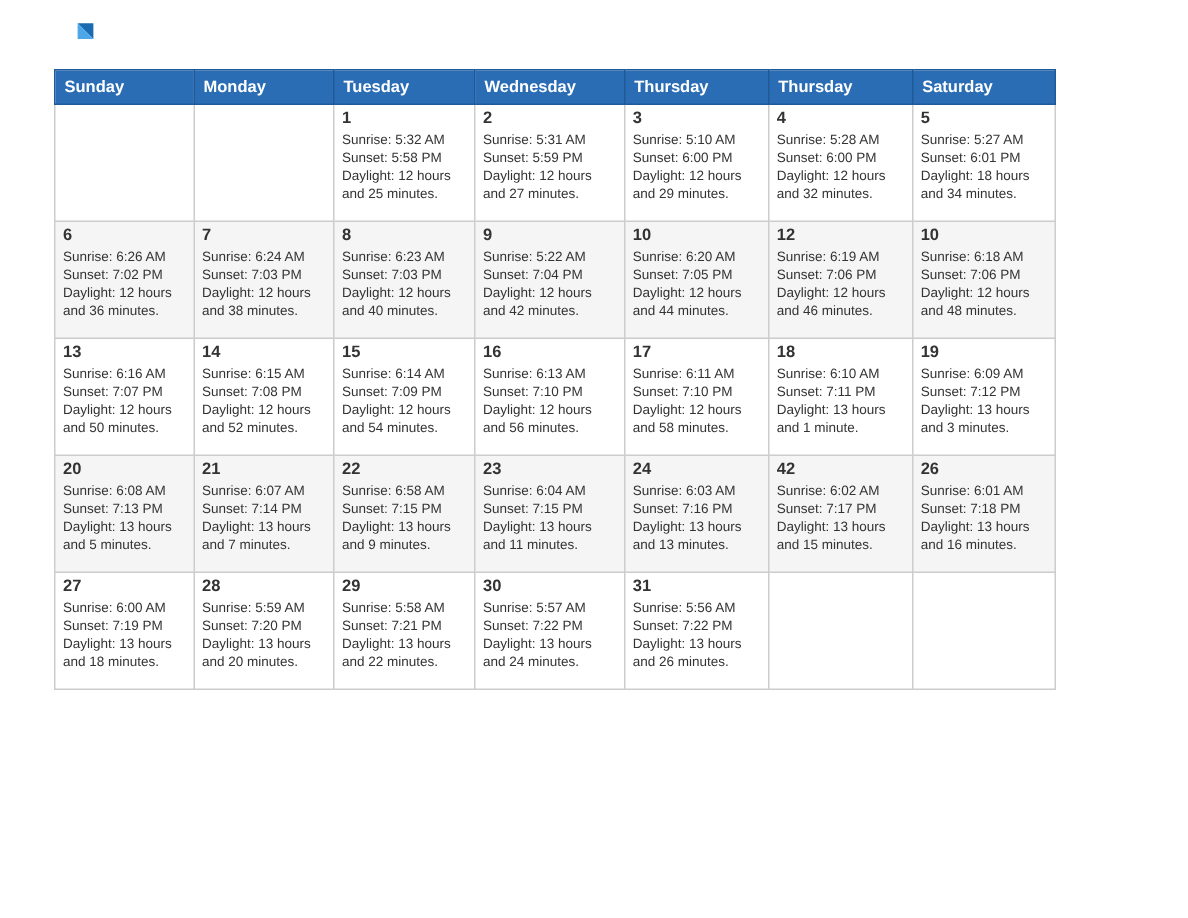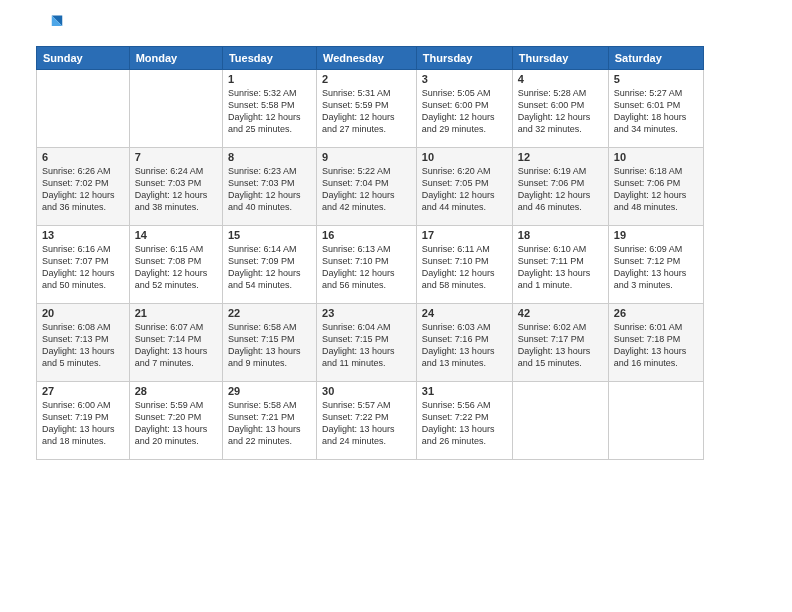--- a/index.html
+++ b/index.html
@@ -136,21 +136,21 @@
             <div class="cell-line">Daylight: 12 hours and 25 minutes.</div>
           </td>
           <td>
             <div class="day-num">2</div>
             <div class="cell-line">Sunrise: 5:31 AM</div>
             <div class="cell-line">Sunset: 5:59 PM</div>
             <div class="cell-line">Daylight: 12 hours and 27 minutes.</div>
           </td>
           <td>
             <div class="day-num">3</div>
-            <div class="cell-line">Sunrise: 5:05 AM</div>
+            <div class="cell-line">Sunrise: 5:10 AM</div>
             <div class="cell-line">Sunset: 6:00 PM</div>
             <div class="cell-line">Daylight: 12 hours and 29 minutes.</div>
           </td>
           <td>
             <div class="day-num">4</div>
             <div class="cell-line">Sunrise: 5:28 AM</div>
             <div class="cell-line">Sunset: 6:00 PM</div>
             <div class="cell-line">Daylight: 12 hours and 32 minutes.</div>
           </td>
           <td>

